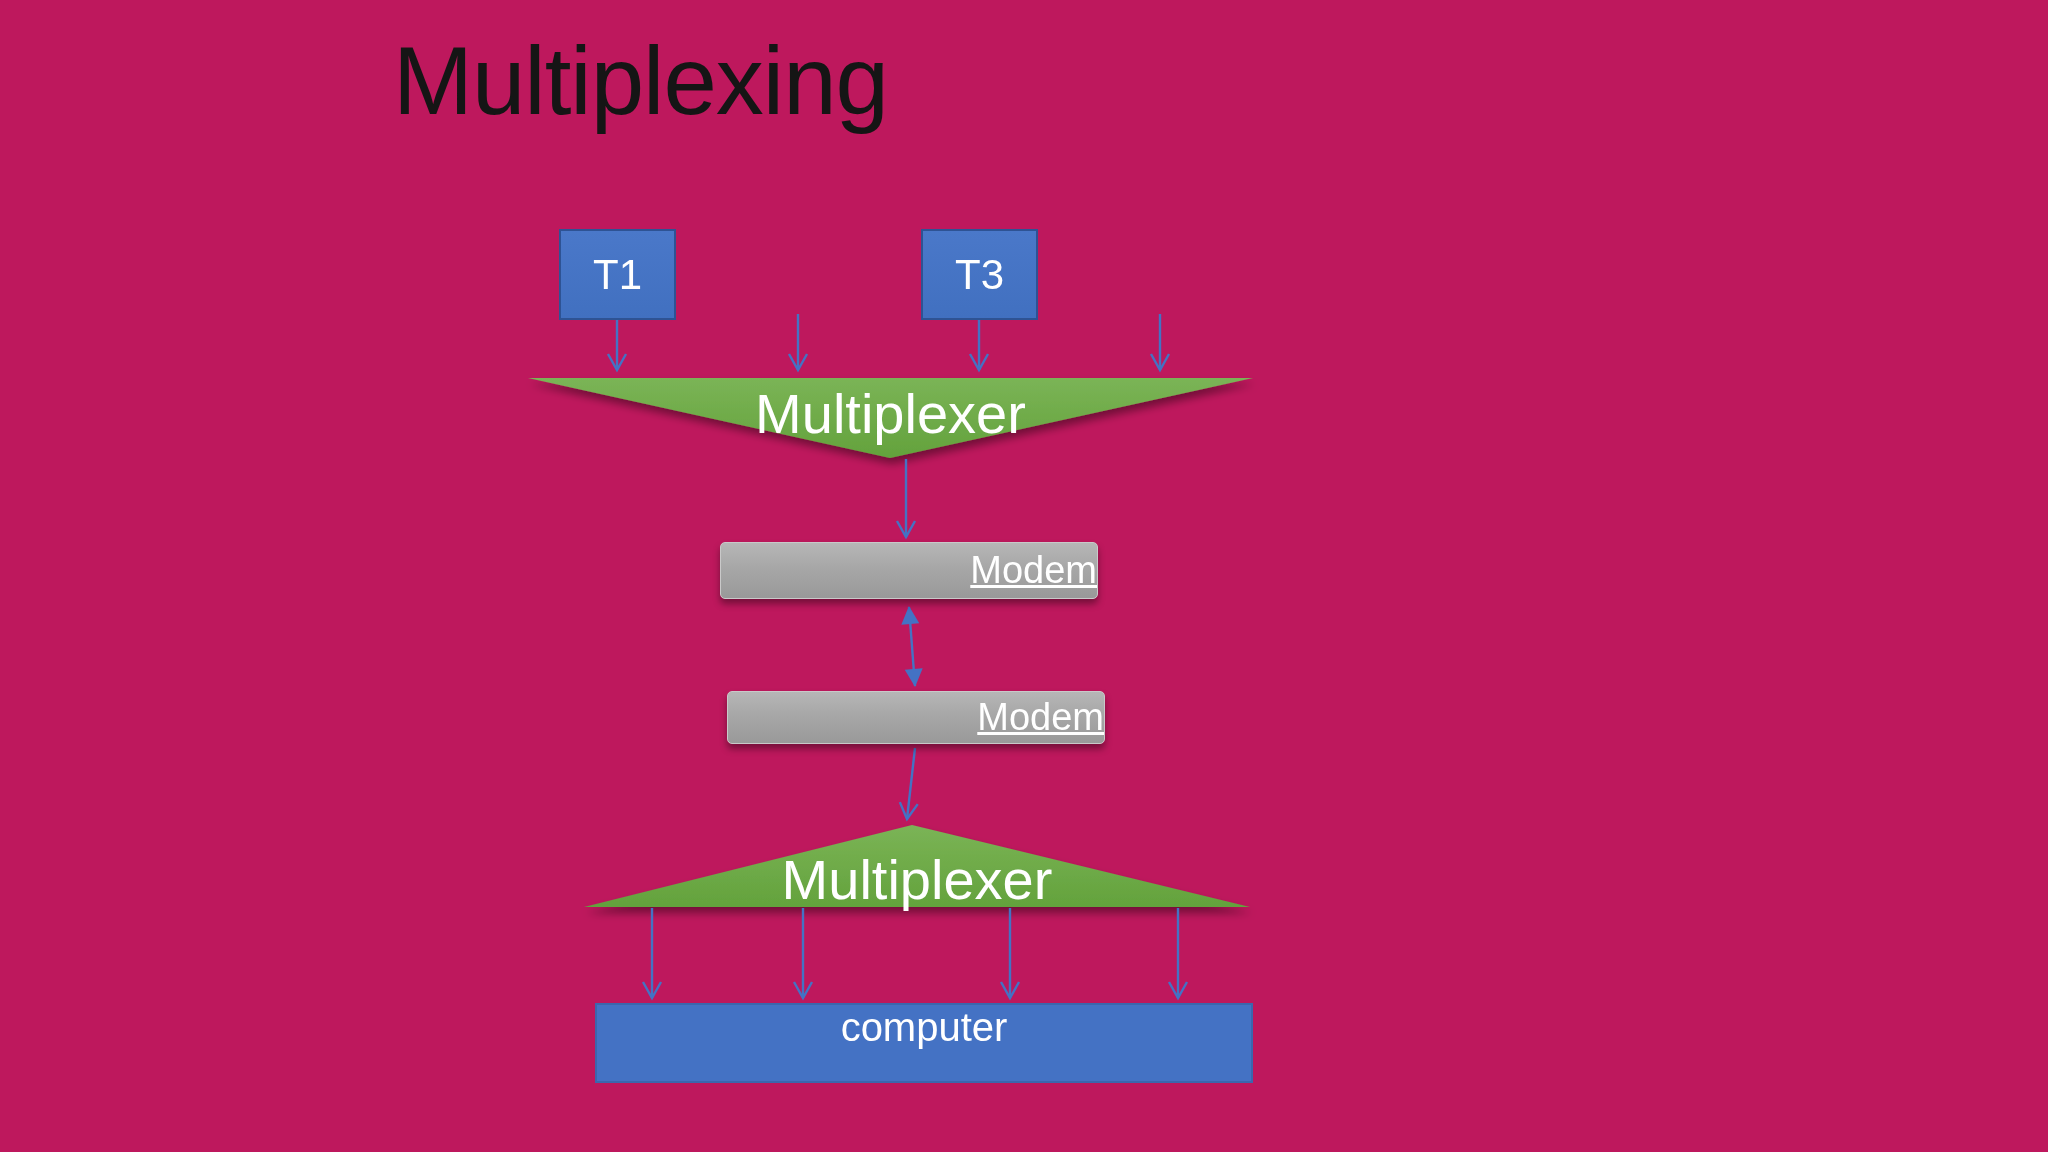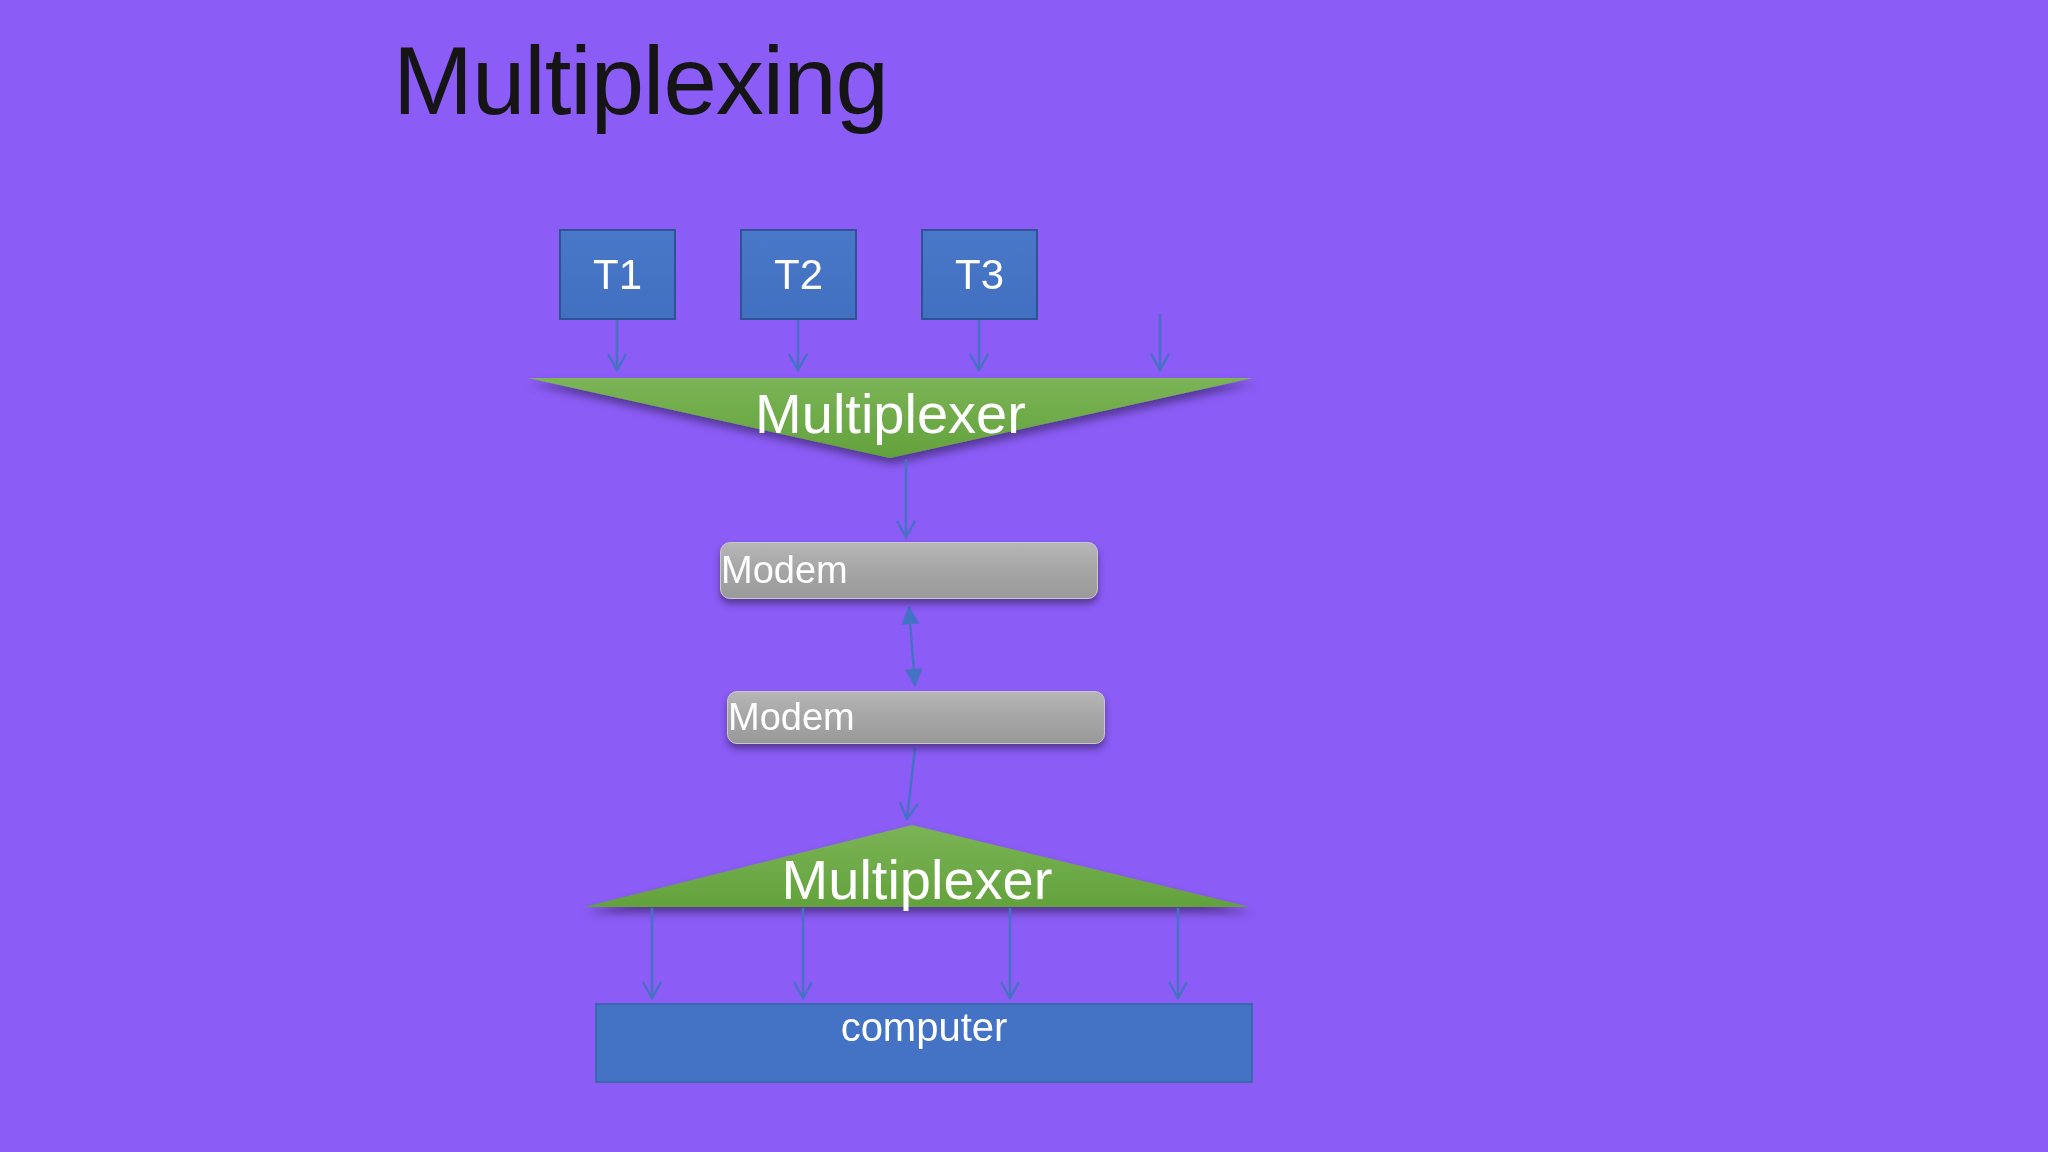--- a/index.html
+++ b/index.html
@@ -5,21 +5,21 @@
   html, body {
     margin: 0;
     padding: 0;
     background: #ffffff;
     font-family: "Liberation Sans", "DejaVu Sans", sans-serif;
   }
   .slide {
     position: relative;
     width: 2048px;
     height: 1152px;
-    background: #8b5cf6;
+    background: #be185d;
     overflow: hidden;
   }
   .slide-title {
     position: absolute;
     left: 393px;
     top: 26px;
     margin: 0;
     font-size: 96px;
     font-weight: 400;
     letter-spacing: -1px;
@@ -62,27 +62,28 @@
   }
   .tbox-1 { left: 559px; }
   .tbox-2 { left: 740px; }
   .tbox-3 { left: 921px; }
   .tbox-4 { left: 1102px; }
   .modem {
     position: absolute;
     box-sizing: border-box;
     background: linear-gradient(180deg, #b6b6b6 0%, #a7a7a7 45%, #999999 100%);
     border: 1px solid #c9c9c9;
-    border-radius: 10px;
+    border-radius: 5px;
     box-shadow: 0 5px 7px rgba(0,0,0,0.38);
     display: flex;
     align-items: center;
-    justify-content: flex-start;
+    justify-content: flex-end;
     color: #ffffff;
     font-size: 38px;
+    text-decoration: underline;
   }
   .modem-top    { left: 720px; top: 542px; width: 378px; height: 57px; }
   .modem-bottom { left: 727px; top: 691px; width: 378px; height: 53px; }
   .computer-box {
     position: absolute;
     left: 595px;
     top: 1003px;
     width: 658px;
     height: 80px;
     box-sizing: border-box;
@@ -136,23 +137,20 @@
 
     <line class="conn" x1="652" y1="908" x2="652" y2="998" marker-end="url(#vArrow)"></line>
     <line class="conn" x1="803" y1="908" x2="803" y2="998" marker-end="url(#vArrow)"></line>
     <line class="conn" x1="1010" y1="908" x2="1010" y2="998" marker-end="url(#vArrow)"></line>
     <line class="conn" x1="1178" y1="908" x2="1178" y2="998" marker-end="url(#vArrow)"></line>
   </svg>
 
   <div class="tbox tbox-1">
     <span>T1</span>
   </div>
-  <div class="tbox tbox-2">
-    <span>T2</span>
-  </div>
   <div class="tbox tbox-3">
     <span>T3</span>
   </div>
 
   <div class="shape-label mux-label-top">Multiplexer</div>
   <div class="shape-label mux-label-bottom">Multiplexer</div>
 
   <div class="modem modem-top">
     <span>Modem</span>
   </div>

